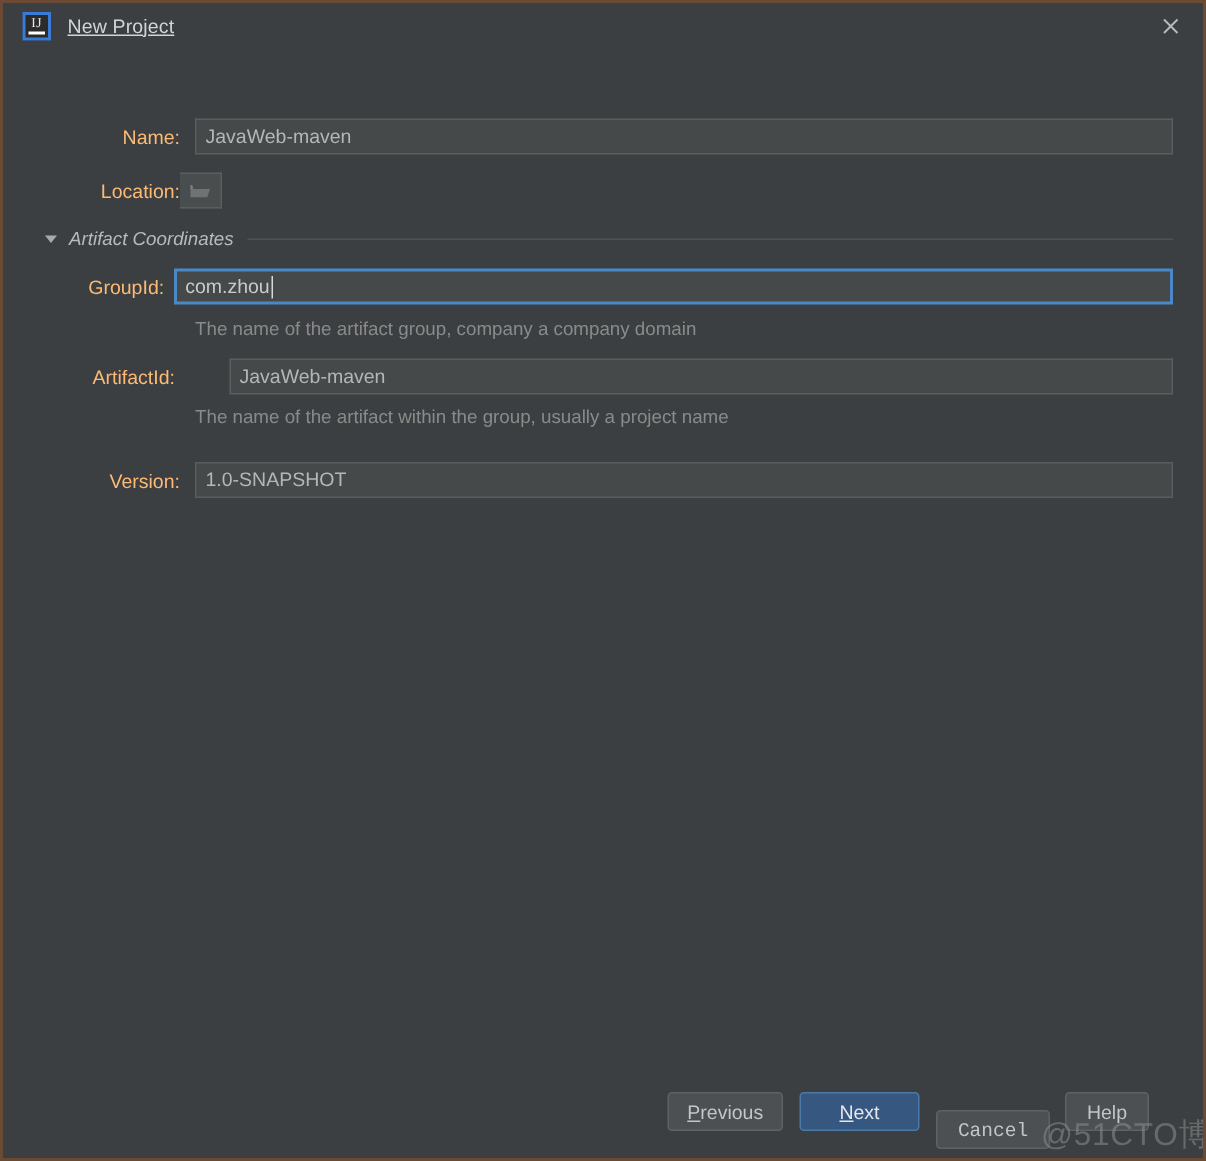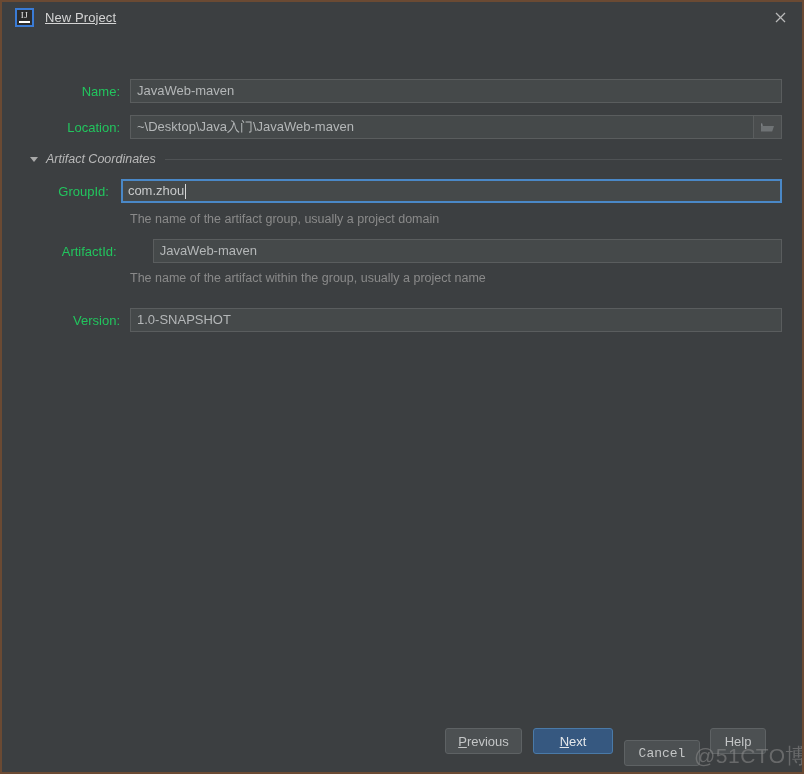--- a/index.html
+++ b/index.html
@@ -89,21 +89,21 @@
     padding: 0;
   }
 
   .row {
     position: absolute;
     display: flex;
     align-items: center;
   }
   .row-label {
     font-size: 13px;
-    color: #22c55e;
+    color: #fdba74;
     text-align: right;
     white-space: nowrap;
   }
 
   .field {
     box-sizing: border-box;
     height: 24px;
     background: #45494a;
     border: 1px solid #5a5d5e;
     color: #b4b7b8;
@@ -244,43 +244,42 @@
 
   <div class="body-area">
 
     <div class="row" style="left:24px; top:47px; width:756px;">
       <div class="row-label" style="width:94px;">Name:</div>
       <div class="field" style="width:652px; margin-left:10px;">JavaWeb-maven</div>
     </div>
 
     <div class="row" style="left:24px; top:83px; width:756px;">
       <div class="row-label" style="width:94px;">Location:</div>
-      <div class="field" style="width:624px; margin-left:10px;">~\Desktop\Java入门\JavaWeb-maven</div>
       <div class="browse-btn">
         <svg width="15" height="12" viewBox="0 0 15 12">
           <path d="M1 2.5 L1 10.5 L12.2 10.5 L14 5 L3 5 L2.2 2.5 Z" fill="#6f7375"></path>
           <path d="M1 2.5 L1 5 L2.2 5 L2.2 2.5 Z" fill="#7b7f81"></path>
         </svg>
       </div>
     </div>
 
     <div class="section-header" style="left:28px; top:120px; width:752px;">
       <div class="tri"></div>
       <div class="section-title">Artifact Coordinates</div>
       <div class="section-line"></div>
     </div>
 
     <div class="row" style="left:24px; top:147px; width:756px;">
       <div class="row-label" style="width:94px;">GroupId:</div>
-      <div class="field focused" style="width:748px; margin-left:12px;">
+      <div class="field focused" style="width:748px; margin-left:7px;">
         <span>com.zhou</span>
           <span class="caret"></span>
       </div>
     </div>
-    <div class="hint" style="left:128px; top:180px;">The name of the artifact group, usually a project domain</div>
+    <div class="hint" style="left:128px; top:180px;">The name of the artifact group, company a company domain</div>
 
     <div class="row" style="left:24px; top:207px; width:756px;gap:26px;">
       <div class="row-label" style="width:94px;">ArtifactId:</div>
       <div class="field" style="width:652px; margin-left:10px;">JavaWeb-maven</div>
     </div>
     <div class="hint" style="left:128px; top:239px;">The name of the artifact within the group, usually a project name</div>
 
     <div class="row" style="left:24px; top:276px; width:756px;">
       <div class="row-label" style="width:94px;">Version:</div>
       <div class="field" style="width:652px; margin-left:10px;">1.0-SNAPSHOT</div>

